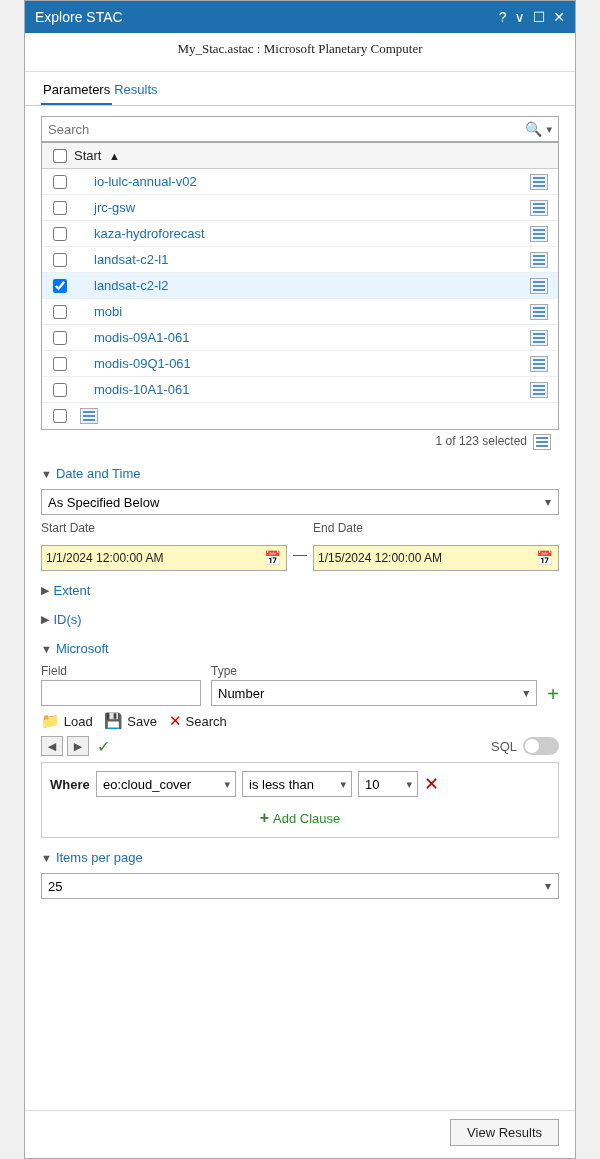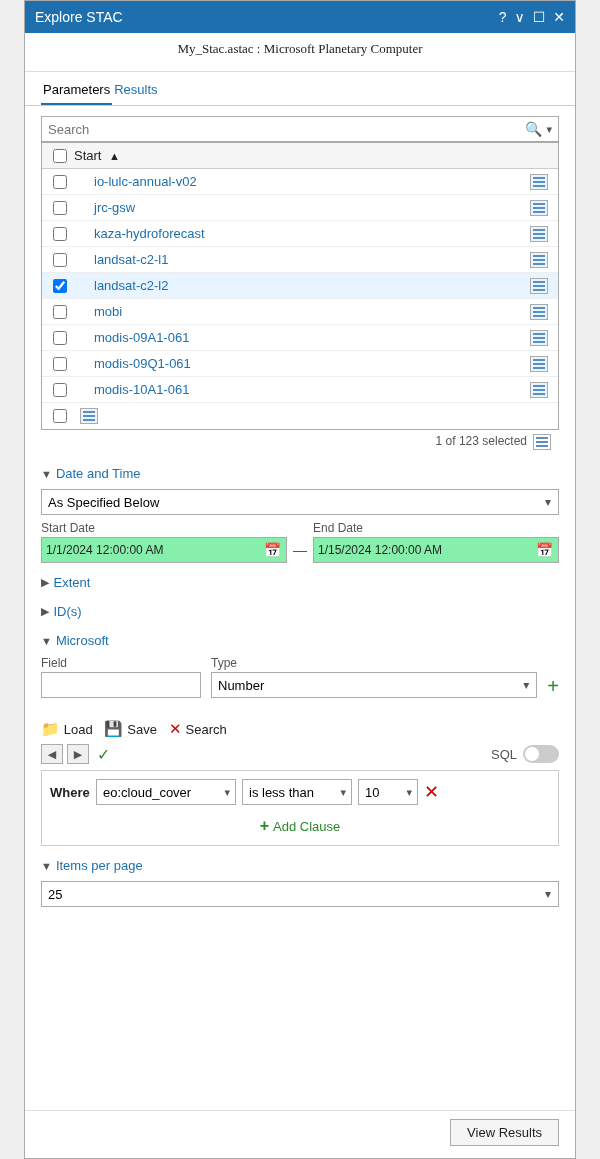--- a/index.html
+++ b/index.html
@@ -269,31 +269,31 @@
     .date-row {
       display: flex;
       align-items: center;
       gap: 6px;
       margin-top: 6px;
     }
     .date-group {
       display: flex;
       flex-direction: column;
       flex: 1;
-      gap: 2px;
+      gap: 10px;
     }
     .date-label {
       font-size: 12px;
       color: #555;
     }
     .date-input-row {
       display: flex;
       align-items: center;
       border: 1px solid #aaa;
-      background: #86efac;
+      background: #fef9c3;
       height: 26px;
       padding: 0 4px;
       justify-content: space-between;
     }
     .date-input-row input {
       flex: 1;
       border: none;
       outline: none;
       font-size: 12px;
       color: #222;
@@ -308,21 +308,21 @@
       font-size: 14px;
       color: #555;
       margin-top: 16px;
     }
 
     
     .attributes-fields {
       display: flex;
       gap: 10px;
       align-items: flex-end;
-      margin-bottom: 22px;
+      margin-bottom: 6px;
     }
     .field-group {
       display: flex;
       flex-direction: column;
       gap: 2px;
     }
     .field-group label {
       font-size: 12px;
       color: #555;
     }

